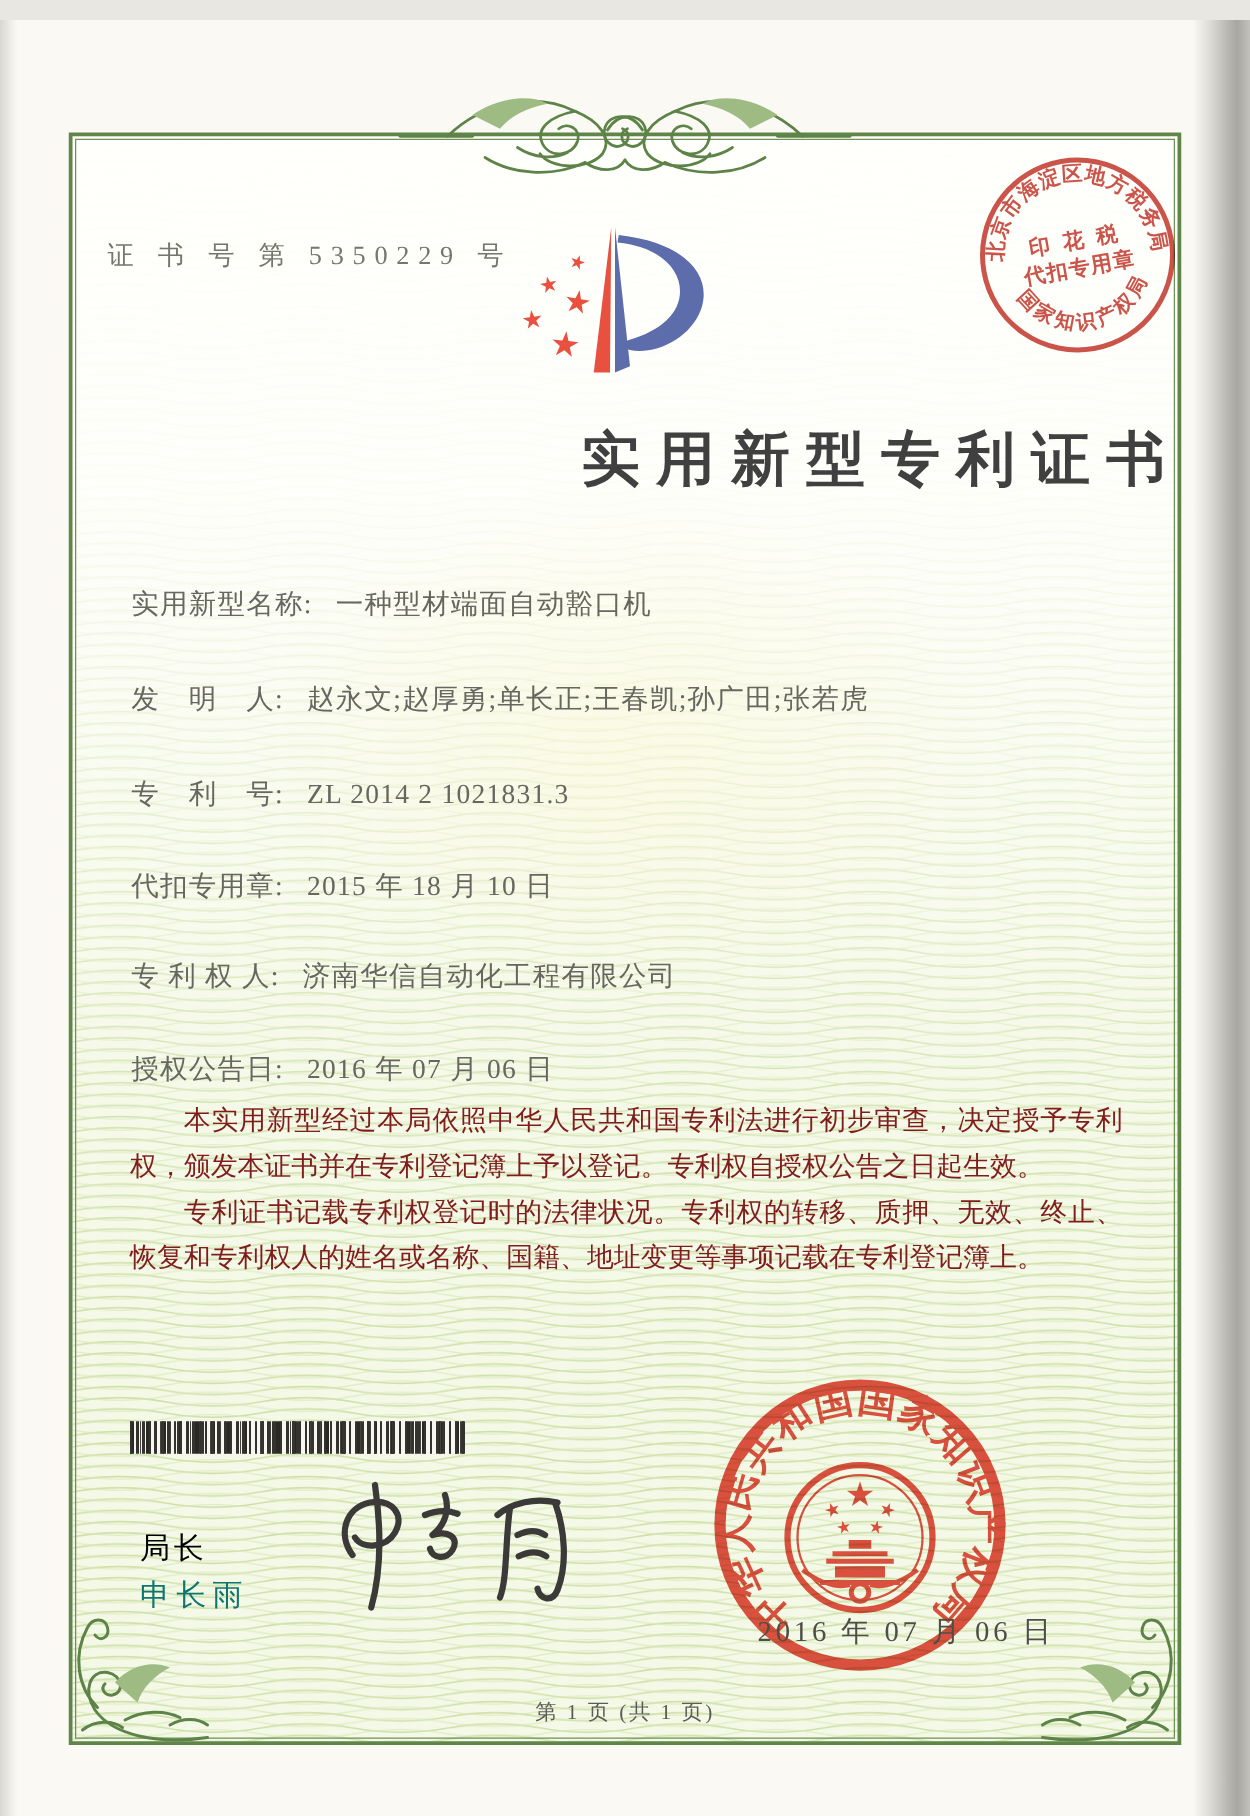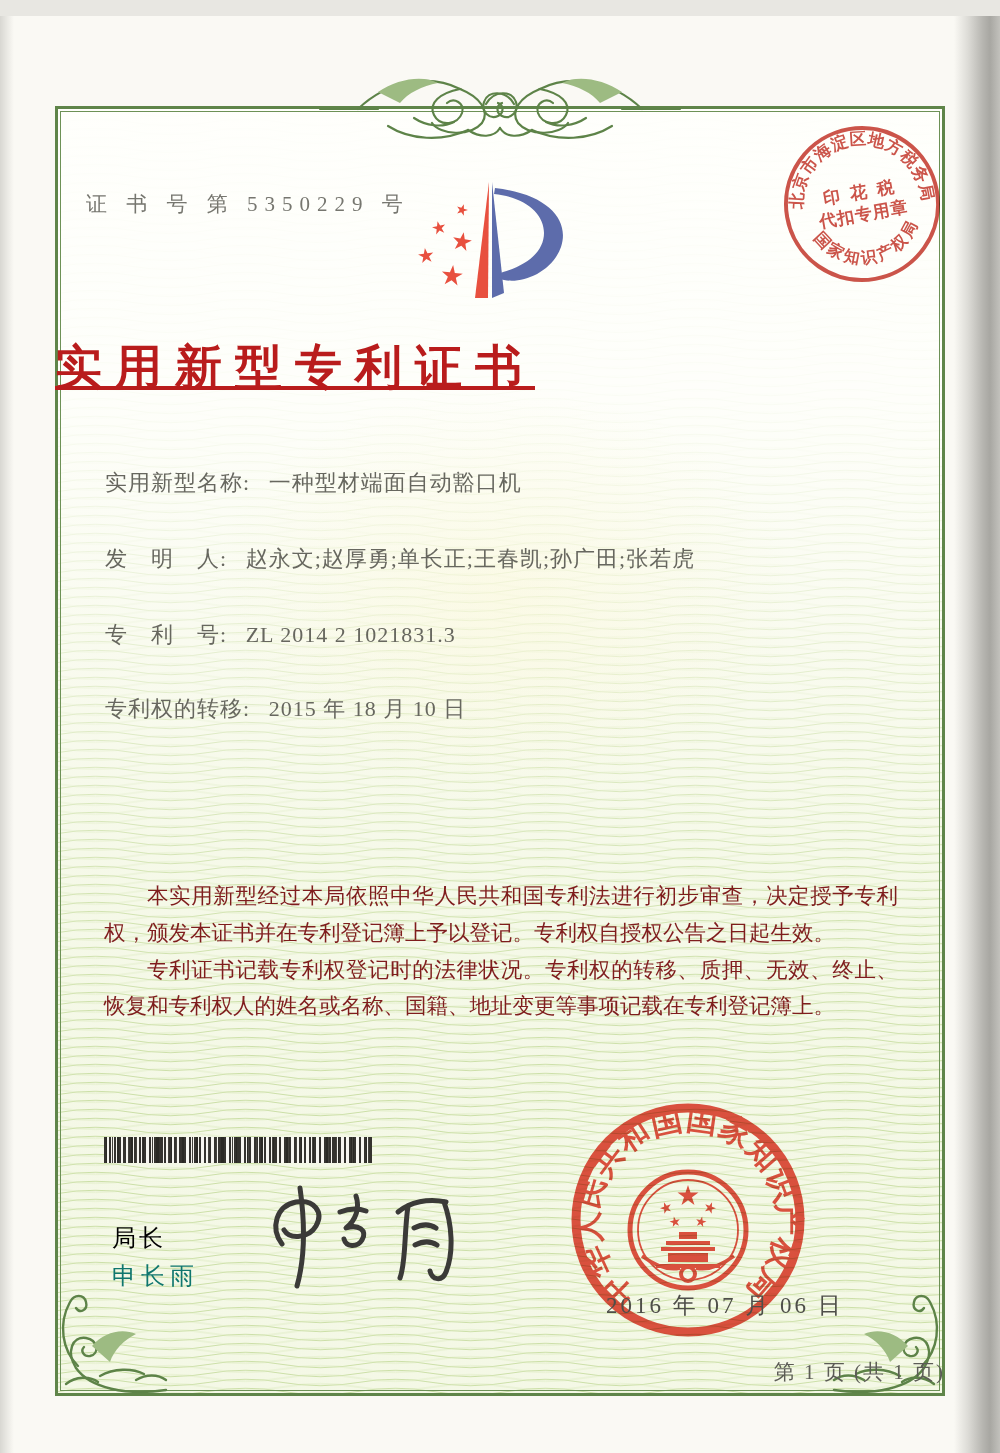--- a/index.html
+++ b/index.html
@@ -22,42 +22,42 @@
   .guilloche-fade{position:absolute;left:58px;top:93px;width:884px;height:1284px;
     background:
       radial-gradient(ellipse 420px 300px at 50% 38%, rgba(252,247,210,.38), rgba(252,247,210,0) 70%),
       linear-gradient(rgba(255,255,252,.98) 0,rgba(255,255,252,.92) 22%,rgba(253,253,246,.55) 42%,rgba(250,252,240,.22) 60%,rgba(248,251,234,.08) 78%,rgba(246,250,230,.10) 100%);}
 
   .ornament{position:absolute;pointer-events:none;}
 
   
   .cert-no{position:absolute;left:86px;top:174px;font-size:21px;letter-spacing:7px;color:#76766f;}
   .logo{position:absolute;left:398px;top:150px;}
-  .title{position:absolute;left:55px;top:320px;width:890px;text-align:left;
-    font-size:47px;font-weight:700;letter-spacing:13px;color:#b91c1c;text-decoration:underline;}
+  .title{position:absolute;left:55px;top:320px;width:890px;text-align:right;
+    font-size:47px;font-weight:700;letter-spacing:13px;color:#404040;}
   .frow{position:absolute;left:105px;font-size:22px;color:#67675f;letter-spacing:1px;white-space:nowrap;}
   .frow .lab{margin-right:12px;}
   .paras{position:absolute;left:104px;top:862px;width:794px;font-size:21.5px;
     line-height:36.8px;color:#7f1d1d;text-align:justify;}
   .paras p{margin:0;text-indent:2em;}
   .barcode{position:absolute;left:104px;top:1121px;width:268px;height:26px;background-color:#f7f6f1;
     background-image:
       repeating-linear-gradient(90deg,#35332f 0 2px,rgba(0,0,0,0) 2px 5px),
       repeating-linear-gradient(90deg,#44423d 0 1px,rgba(0,0,0,0) 1px 8px),
       repeating-linear-gradient(90deg,#2a2925 0 3px,rgba(0,0,0,0) 3px 13px),
       repeating-linear-gradient(90deg,#35332f 0 2px,rgba(0,0,0,0) 2px 19px);}
   .sig-role{position:absolute;left:112px;top:1206px;font-size:24px;color:#000000;letter-spacing:3px;}
   .sig-name{position:absolute;left:112px;top:1244px;font-size:24px;color:#0f766e;letter-spacing:5px;}
   .signature{position:absolute;left:250px;top:1162px;}
   .seal-office{position:absolute;left:568px;top:1084px;mix-blend-mode:multiply;opacity:.95;}
   .seal-tax{position:absolute;left:780px;top:106px;mix-blend-mode:multiply;opacity:.95;}
   .seal-date{position:absolute;left:606px;top:1274px;font-size:23px;color:#4e4e49;
     letter-spacing:3px;z-index:5;}
-  .footer{position:absolute;left:55px;top:1342px;width:890px;text-align:right;
-    font-size:21px;color:#5c5c56;letter-spacing:2px;}
+  .footer{position:absolute;left:55px;top:1342px;width:890px;text-align:center;
+    font-size:17px;color:#5c5c56;letter-spacing:2px;}
 </style>
 </head>
 <body>
 
 <div class="scan">
 
   <svg class="guilloche" width="884" height="1284" xmlns="http://www.w3.org/2000/svg">
     <defs>
       <pattern id="wv" width="150" height="9" patternUnits="userSpaceOnUse">
         <path d="M0,4.5 Q37.5,-2 75,4.5 T150,4.5" fill="none" stroke="#c8dda2" stroke-width="1.2"></path>
@@ -132,22 +132,30 @@
   </div>
   <div class="frow" style="top:528px;">
     <span class="lab">发　明　人:</span>
     <span class="val">赵永文;赵厚勇;单长正;王春凯;孙广田;张若虎</span>
   </div>
   <div class="frow" style="top:604px;">
     <span class="lab">专　利　号:</span>
     <span class="val">ZL 2014 2 1021831.3</span>
   </div>
   <div class="frow" style="top:678px;">
-    <span class="lab">专利权的转移:</span>
+    <span class="lab">代扣专用章:</span>
     <span class="val">2015 年 18 月 10 日</span>
+  </div>
+  <div class="frow" style="top:750px;">
+    <span class="lab">专 利 权 人:</span>
+    <span class="val">济南华信自动化工程有限公司</span>
+  </div>
+  <div class="frow" style="top:824px;">
+    <span class="lab">授权公告日:</span>
+    <span class="val">2016 年 07 月 06 日</span>
   </div>
 
   <div class="paras">
     <p>本实用新型经过本局依照中华人民共和国专利法进行初步审查，决定授予专利权，颁发本证书并在专利登记簿上予以登记。专利权自授权公告之日起生效。</p>
     <p>专利证书记载专利权登记时的法律状况。专利权的转移、质押、无效、终止、恢复和专利权人的姓名或名称、国籍、地址变更等事项记载在专利登记簿上。</p>
   </div>
 
   <div class="barcode"></div>
 
   <div class="sig-role">局长</div>

